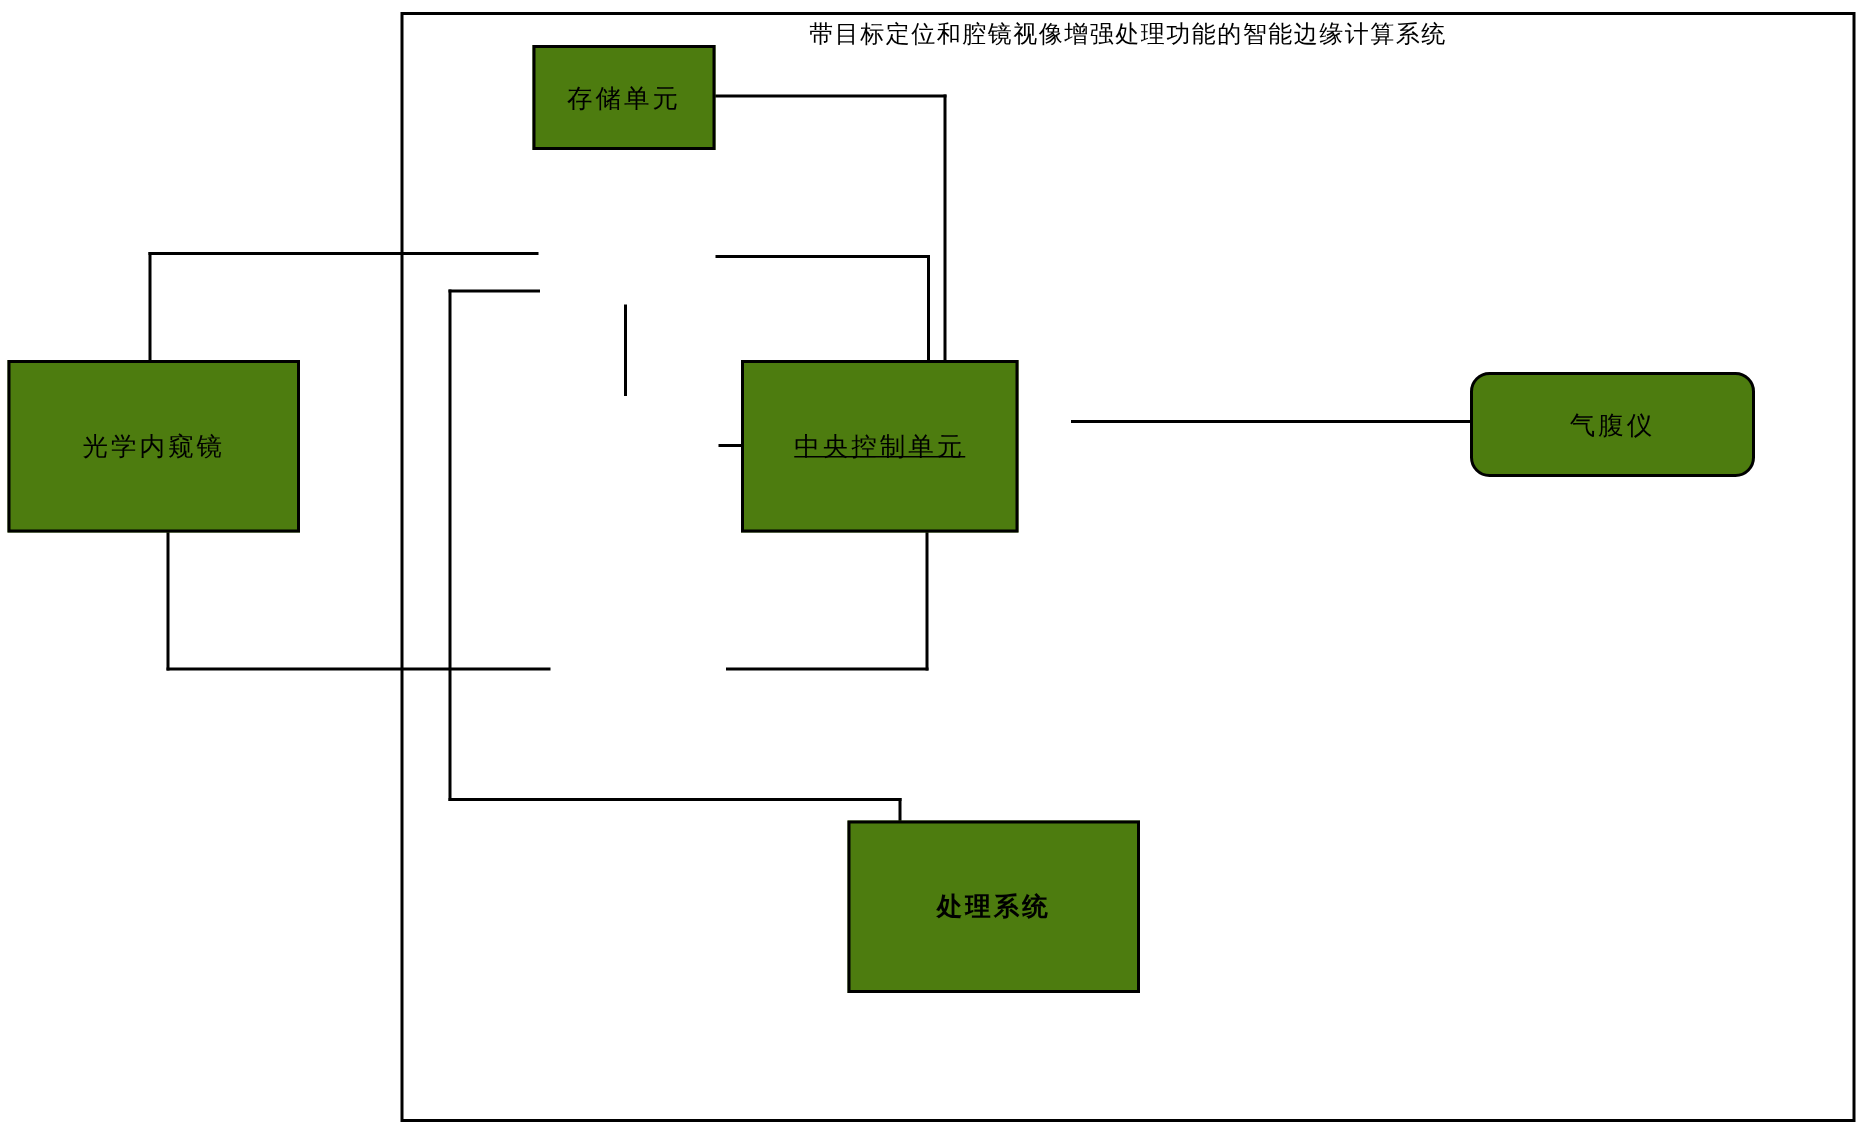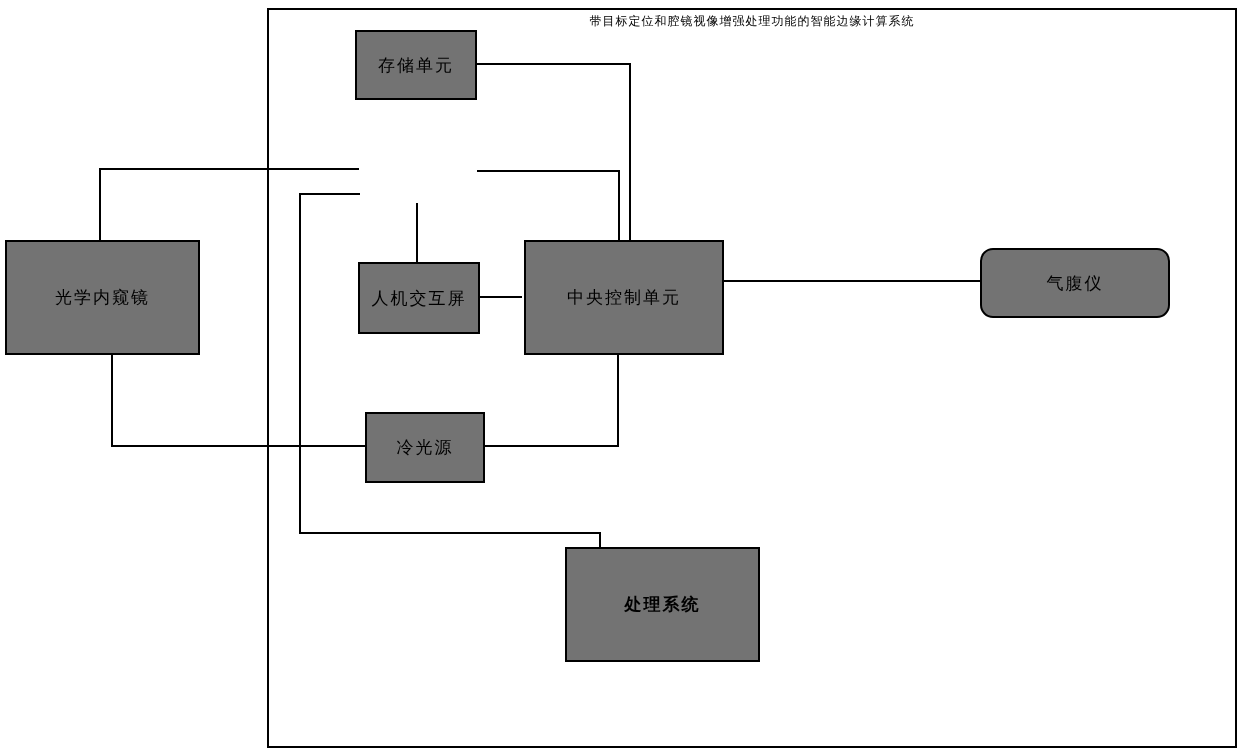--- a/index.html
+++ b/index.html
@@ -22,29 +22,29 @@
     left: 267px; top: 8px;
     width: 970px; height: 740px;
     border: 2px solid #000;
     background: transparent;
   }
   .diagram-title {
     position: absolute;
     left: 267px; top: 13px;
     width: 970px;
     text-align: center;
-    font-size: 12px;
+    font-size: 16px;
     letter-spacing: 1px;
     white-space: nowrap;
   }
   .line { position: absolute; background: #000; }
   .node {
     position: absolute;
     border: 2px solid #000;
-    background: #737373;
+    background: #4d7c0f;
     display: flex;
     align-items: center;
     justify-content: center;
     font-size: 17px;
     letter-spacing: 2px;
     white-space: nowrap;
   }
 </style>
 </head>
 <body>
@@ -77,25 +77,23 @@
   <div class="line" style="left:299px; top:193px; width:61px; height:2px;"></div>
   <div class="line" style="left:299px; top:193px; width:2px;  height:341px;"></div>
   <div class="line" style="left:299px; top:532px; width:302px;height:2px;"></div>
   <div class="line" style="left:599px; top:532px; width:2px;  height:17px;"></div>
 
   <div class="diagram-title">带目标定位和腔镜视像增强处理功能的智能边缘计算系统</div>
 
   <div class="node" style="left:355px; top:30px;  width:122px; height:70px;">存储单元</div>
 
 
-  <div class="node" style="left:358px; top:262px; width:122px; height:72px;">人机交互屏</div>
 
-  <div class="node" style="left:524px; top:240px; width:200px; height:115px;">中央控制单元</div>
+  <div class="node" style="left:494px; top:240px; width:185px; height:115px;text-decoration:underline;">中央控制单元</div>
 
   <div class="node" style="left:5px;   top:240px; width:195px; height:115px;text-align:right;">光学内窥镜</div>
 
   <div class="node" style="left:980px; top:248px; width:190px; height:70px;border-radius:13px;">气腹仪</div>
 
-  <div class="node" style="left:365px; top:412px; width:120px; height:71px;">冷光源</div>
 
   <div class="node" style="left:565px; top:547px; width:195px; height:115px;font-weight:bold;">处理系统</div>
 
 </div>
 
 </body></html>

